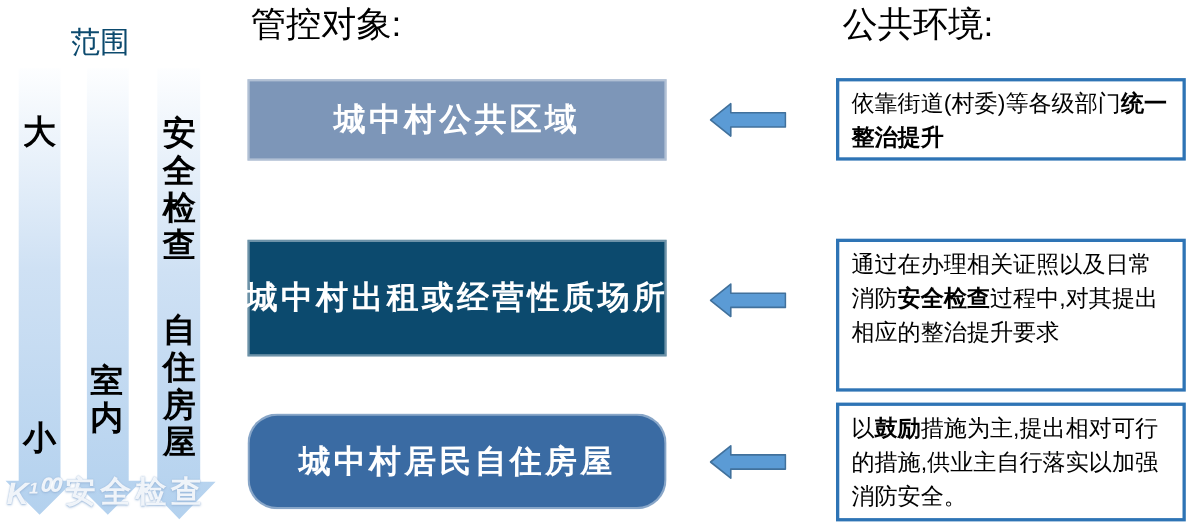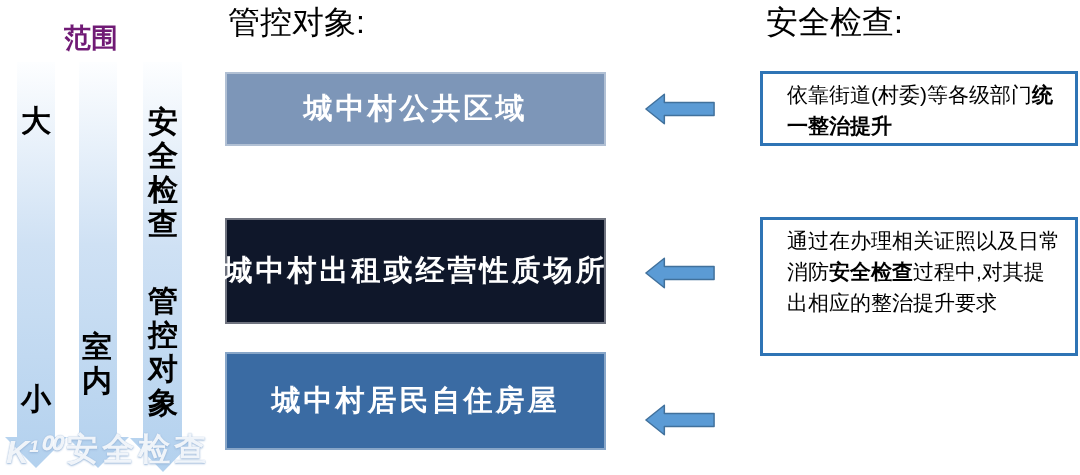--- a/index.html
+++ b/index.html
@@ -8,21 +8,21 @@
     width:1080px;height:475px;
     background:#ffffff;
     font-family:"Liberation Sans", sans-serif;
     overflow:hidden;
     color:#000;
   }
   
   .scope-svg{position:absolute;left:0;top:0;}
   .scope-title{
     position:absolute;left:64px;top:20px;
-    font-size:27px;font-weight:bold;color:#701a75;
+    font-size:27px;font-weight:normal;color:#0c4a6e;
     white-space:nowrap;
   }
   .vlabel{
     position:absolute;width:36px;
     font-size:30px;line-height:34px;font-weight:bold;
     color:#000;text-align:center;
     word-break:break-all;
   }
   .vl-a-top{left:18px;top:104px;}
   .vl-a-bot{left:18px;top:382px;}
@@ -42,43 +42,43 @@
   .obj-box{
     position:absolute;left:225px;width:381px;
     box-sizing:border-box;
     border:2px solid rgba(255,255,255,0.40);
     display:flex;align-items:center;justify-content:center;
     color:#ffffff;font-weight:bold;font-size:29px;
     letter-spacing:3px;white-space:nowrap;
   }
   .obj-1{top:72px;height:74px;}
   .obj-2{top:218px;height:106px;}
-  .obj-3{top:352px;height:98px;}
+  .obj-3{top:376px;height:87px;border-radius:27px;}
   
   .r-arrow{position:absolute;left:645px;width:70px;height:34px;}
   .ra-1{top:92px;}
   .ra-2{top:256px;}
   .ra-3{top:403px;}
   
   .measure-box{
     position:absolute;left:760px;width:318px;
     box-sizing:border-box;
     background:#ffffff;
     border:3px solid #2e74b5;
-    padding:5px 10px 5px 24px;
+    padding:5px 10px 5px 11px;
     font-size:21px;line-height:31px;color:#000;
   }
   .m-1{top:71px;height:75px;}
   .m-2{top:217px;height:139px;}
   .m-3{top:366px;height:108px;}
   .measure-box .b{font-weight:bold;}
   
   .watermark{
     position:absolute;left:6px;top:428px;
-    font-size:32px;font-weight:bold;
+    font-size:28px;font-weight:bold;
     color:rgba(255,255,255,0.85);
     text-shadow:0 1px 2px rgba(150,180,215,0.9), 0 0 1px rgba(150,180,215,0.9);
     white-space:nowrap;
     display:flex;align-items:center;gap:8px;
   }
   .wm-logo{font-style:italic;letter-spacing:-1px;}
   .wm-text{letter-spacing:4px;}
 </style>
 </head>
 <body>
@@ -97,47 +97,48 @@
     <polygon fill="url(#gradA)" points="79,62 117,62 117,437 129,437 98,468 67,437 79,437"></polygon>
     <polygon fill="url(#gradA)" points="143,62 182,62 182,438 196,438 163,472 130,438 143,438"></polygon>
   </svg>
 
   <div class="scope-title">范围</div>
 
   <div class="vlabel vl-a-top">大</div>
   <div class="vlabel vl-a-bot">小</div>
   <div class="vlabel vl-b-bot">室内</div>
   <div class="vlabel vl-c-top">安全检查</div>
-  <div class="vlabel vl-c-bot">管控对象</div>
+  <div class="vlabel vl-c-bot">自住房屋</div>
 
   <div class="sec-title title-objects">管控对象:</div>
 
   <div class="obj-box obj-1" style="background: rgb(125, 150, 184);">
     <span>城中村公共区域</span>
   </div>
-  <div class="obj-box obj-2" style="background: #0f172a;">
+  <div class="obj-box obj-2" style="background: #0c4a6e;">
     <span>城中村出租或经营性质场所</span>
   </div>
   <div class="obj-box obj-3" style="background: rgb(58, 107, 163);">
     <span>城中村居民自住房屋</span>
   </div>
 
-  <div class="sec-title title-measures">安全检查:</div>
+  <div class="sec-title title-measures">公共环境:</div>
 
   <svg class="r-arrow ra-1" viewBox="0 0 76 34">
     <polygon points="1,17 21,1 21,10 75,10 75,24 21,24 21,33" fill="#5b9bd5" stroke="#41719c" stroke-width="1.6" stroke-linejoin="round"></polygon>
   </svg>
   <svg class="r-arrow ra-2" viewBox="0 0 76 34">
     <polygon points="1,17 21,1 21,10 75,10 75,24 21,24 21,33" fill="#5b9bd5" stroke="#41719c" stroke-width="1.6" stroke-linejoin="round"></polygon>
   </svg>
   <svg class="r-arrow ra-3" viewBox="0 0 76 34">
     <polygon points="1,17 21,1 21,10 75,10 75,24 21,24 21,33" fill="#5b9bd5" stroke="#41719c" stroke-width="1.6" stroke-linejoin="round"></polygon>
   </svg>
 
   <div class="measure-box m-1"><span>依靠街道(村委)等各级部门</span><span class="b">统一整治提升</span></div>
   <div class="measure-box m-2"><span>通过在办理相关证照以及日常消防</span><span class="b">安全检查</span><span>过程中,对其提出相应的整治提升要求</span></div>
+  <div class="measure-box m-3"><span>以</span><span class="b">鼓励</span><span>措施为主,提出相对可行的措施,供业主自行落实以加强消防安全。</span></div>
 
   <div class="watermark">
     <span class="wm-logo">K¹⁰⁰</span>
     <span class="wm-text">安全检查</span>
   </div>
 
 </div>
 
 </body></html>

